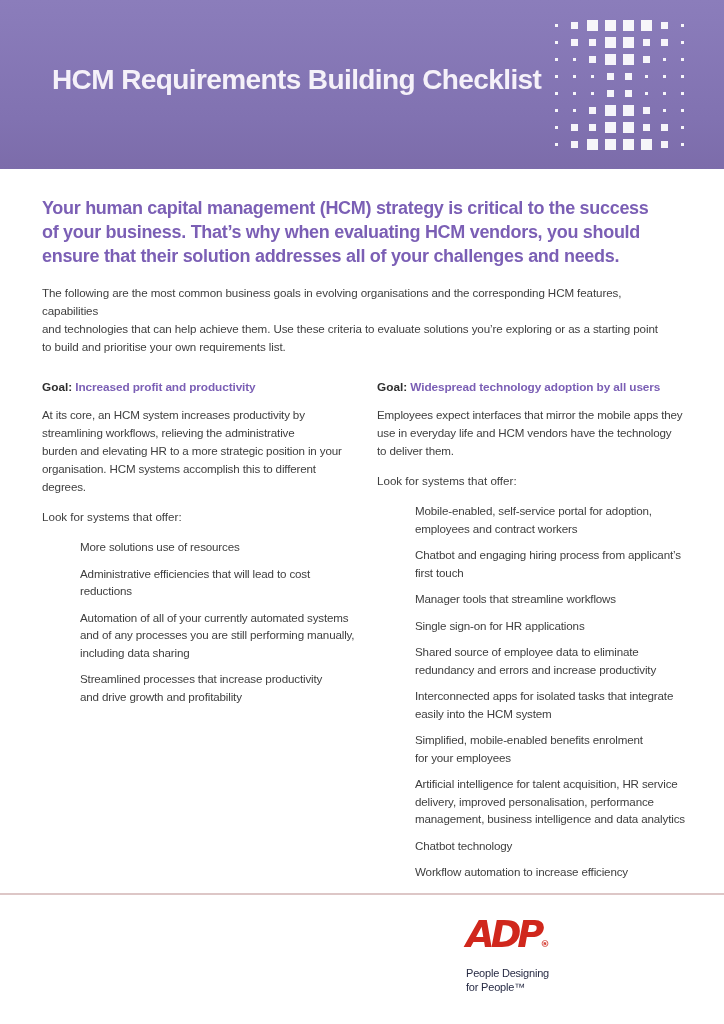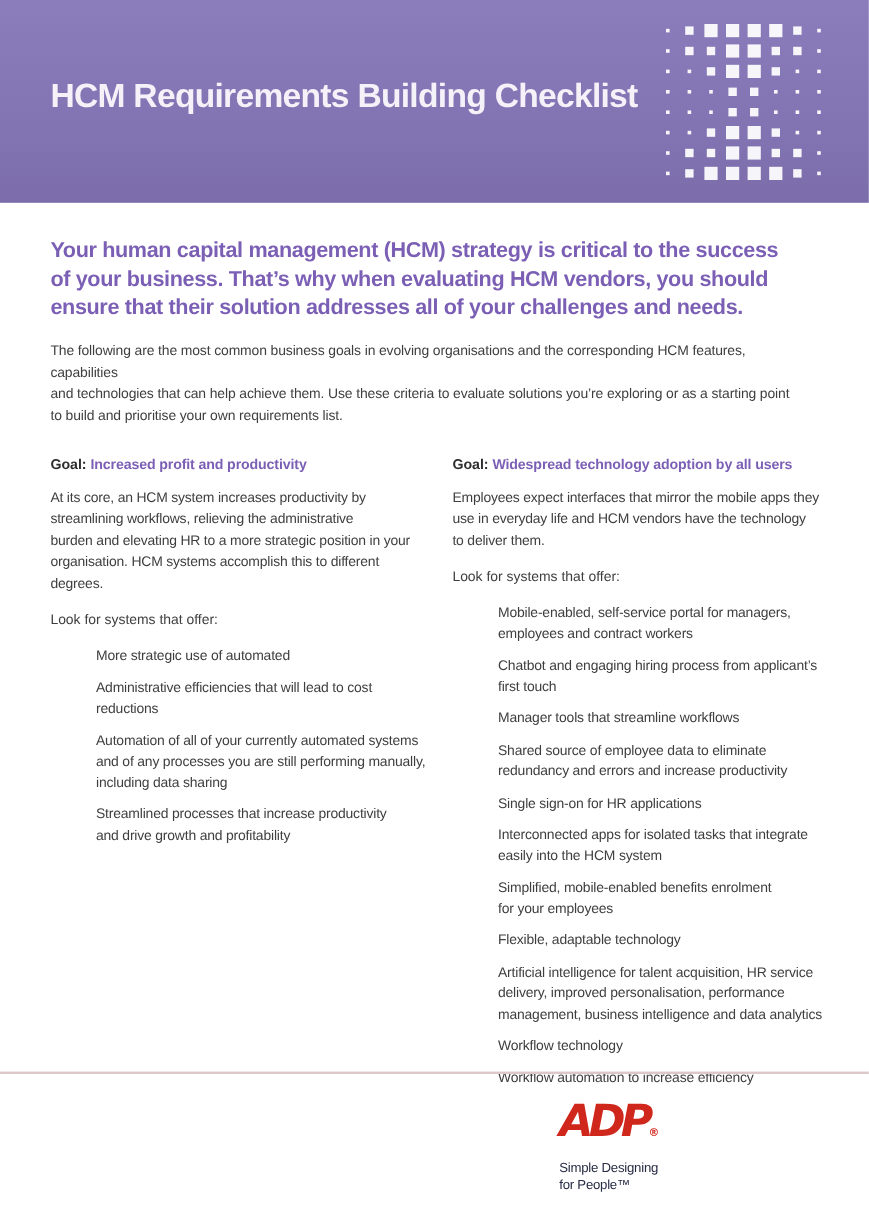--- a/index.html
+++ b/index.html
@@ -6,21 +6,21 @@
   body{
     width:724px;height:1024px;background:#ffffff;position:relative;overflow:hidden;
     font-family:"Liberation Sans",sans-serif;color:#3e3e3e;
   }
   
   .banner{
     position:absolute;top:0;left:0;width:724px;height:169px;
     background:linear-gradient(180deg,#8b7dbb 0%,#8172b1 70%,#7c6caa 100%);
   }
   .banner h1{
-    position:absolute;left:42px;top:64px;margin:0;
+    position:absolute;left:52px;top:64px;margin:0;
     font-size:28px;font-weight:bold;letter-spacing:-0.6px;color:#f5f1f9;
   }
   .dots{
     position:absolute;top:17px;right:33px;
     display:grid;grid-template-columns:repeat(8,18px);grid-auto-rows:17px;
   }
   .dots .cell{display:flex;align-items:center;justify-content:center;}
   .dots .sq{background:rgba(255,255,255,0.93);display:block;}
   .dots .size-s{width:3px;height:3px;}
   .dots .size-m{width:7px;height:7px;}
@@ -271,61 +271,60 @@
 to build and prioritise your own requirements list.</div>
   <div class="cols" id="columns">
       <section class="col">
         <p class="goal-line"><span class="goal-label">Goal:</span><span class="goal-title"> Increased profit and productivity</span></p>
         <p class="desc">At its core, an HCM system increases productivity by
 streamlining workflows, relieving the administrative
 burden and elevating HR to a more strategic position in your
 organisation. HCM systems accomplish this to different degrees.</p>
         <p class="list-intro">Look for systems that offer:</p>
         <ul class="items">
-          <li>More strategic use of automated</li>
+          <li>More solutions use of resources</li>
           <li>Administrative efficiencies that will lead to cost
 reductions</li>
           <li>Automation of all of your currently automated systems
 and of any processes you are still performing manually,
 including data sharing</li>
           <li>Streamlined processes that increase productivity
 and drive growth and profitability</li>
         </ul>
       </section>
       <section class="col">
         <p class="goal-line"><span class="goal-label">Goal:</span><span class="goal-title"> Widespread technology adoption by all users</span></p>
         <p class="desc">Employees expect interfaces that mirror the mobile apps they
 use in everyday life and HCM vendors have the technology
 to deliver them.</p>
         <p class="list-intro">Look for systems that offer:</p>
         <ul class="items">
-          <li>Mobile-enabled, self-service portal for managers,
+          <li>Mobile-enabled, self-service portal for adoption,
 employees and contract workers</li>
           <li>Chatbot and engaging hiring process from applicant’s
 first touch</li>
           <li>Manager tools that streamline workflows</li>
+          <li>Single sign-on for HR applications</li>
           <li>Shared source of employee data to eliminate
 redundancy and errors and increase productivity</li>
-          <li>Single sign-on for HR applications</li>
           <li>Interconnected apps for isolated tasks that integrate
 easily into the HCM system</li>
           <li>Simplified, mobile-enabled benefits enrolment
 for your employees</li>
-          <li>Flexible, adaptable technology</li>
           <li>Artificial intelligence for talent acquisition, HR service
 delivery, improved personalisation, performance
 management, business intelligence and data analytics</li>
-          <li>Workflow technology</li>
+          <li>Chatbot technology</li>
           <li>Workflow automation to increase efficiency</li>
         </ul>
       </section>
     </div>
 </div>
 
 <div class="divider"></div>
 
 <div class="brand">
   <div class="adp-logo"><span>ADP</span><span class="reg">®</span></div>
   <div class="tagline">
-    <div>Simple Designing</div>
+    <div>People Designing</div>
     <div>for People™</div>
   </div>
 </div>
 
 </body></html>

